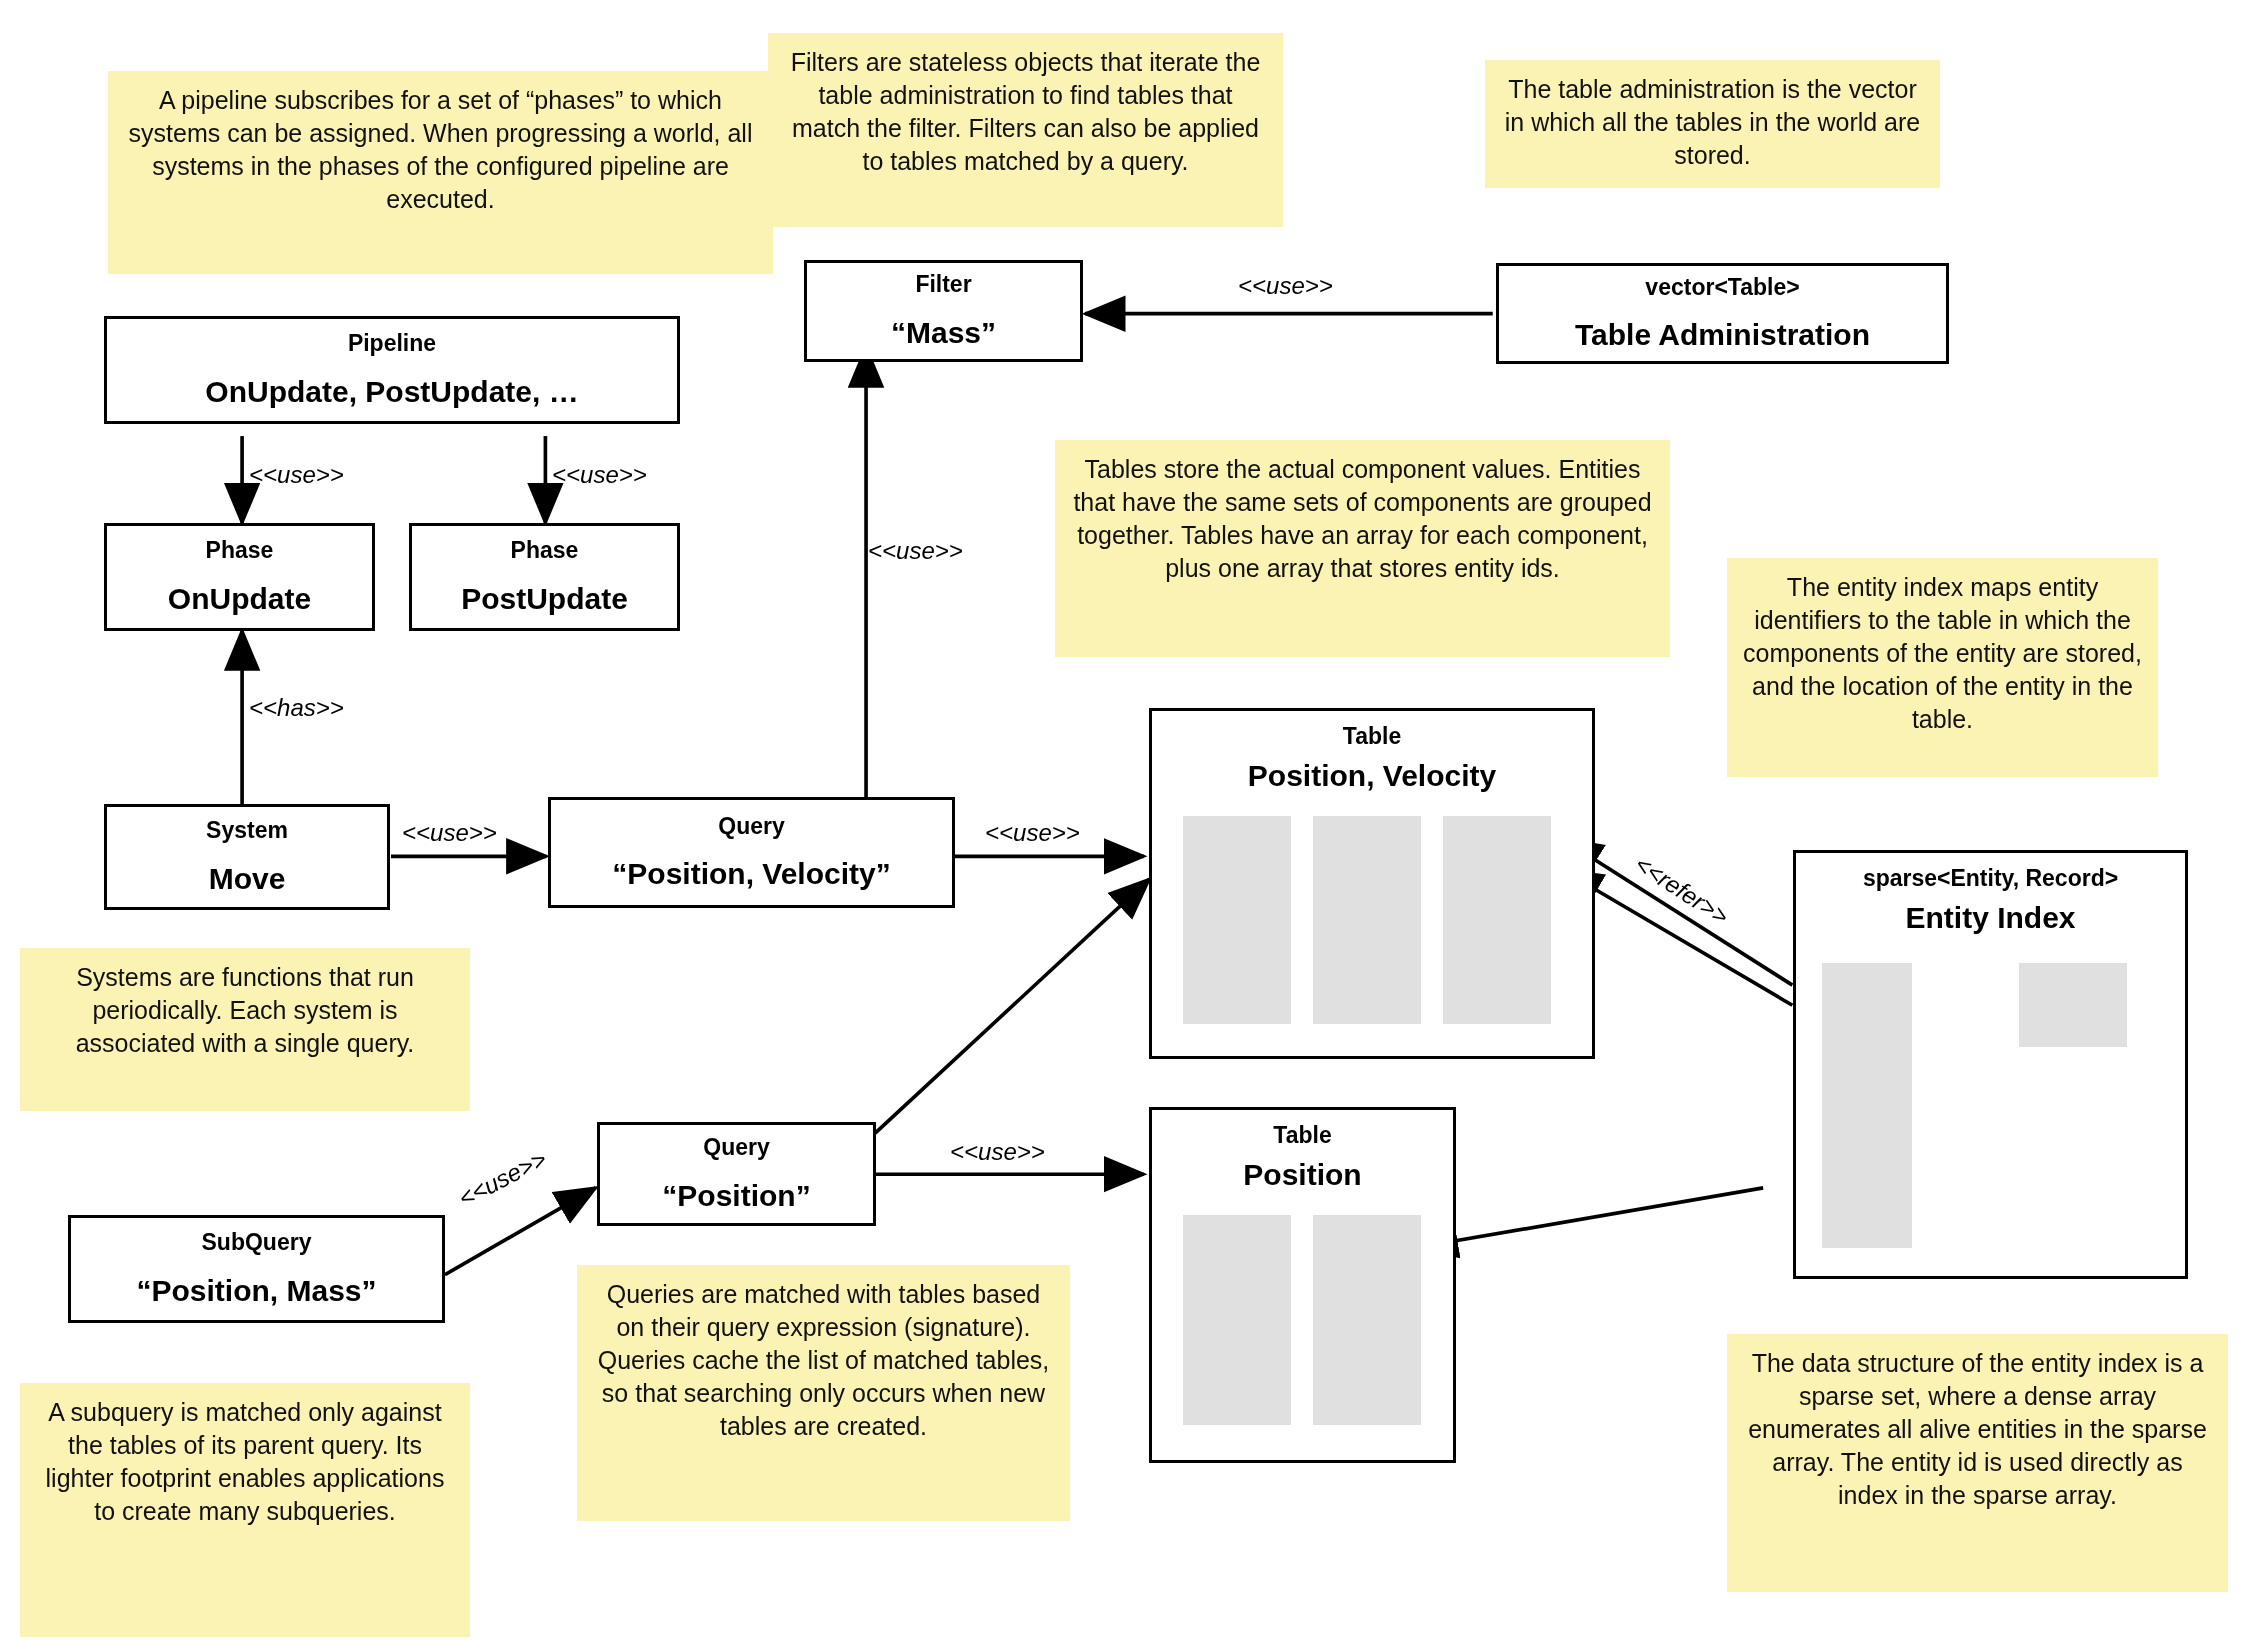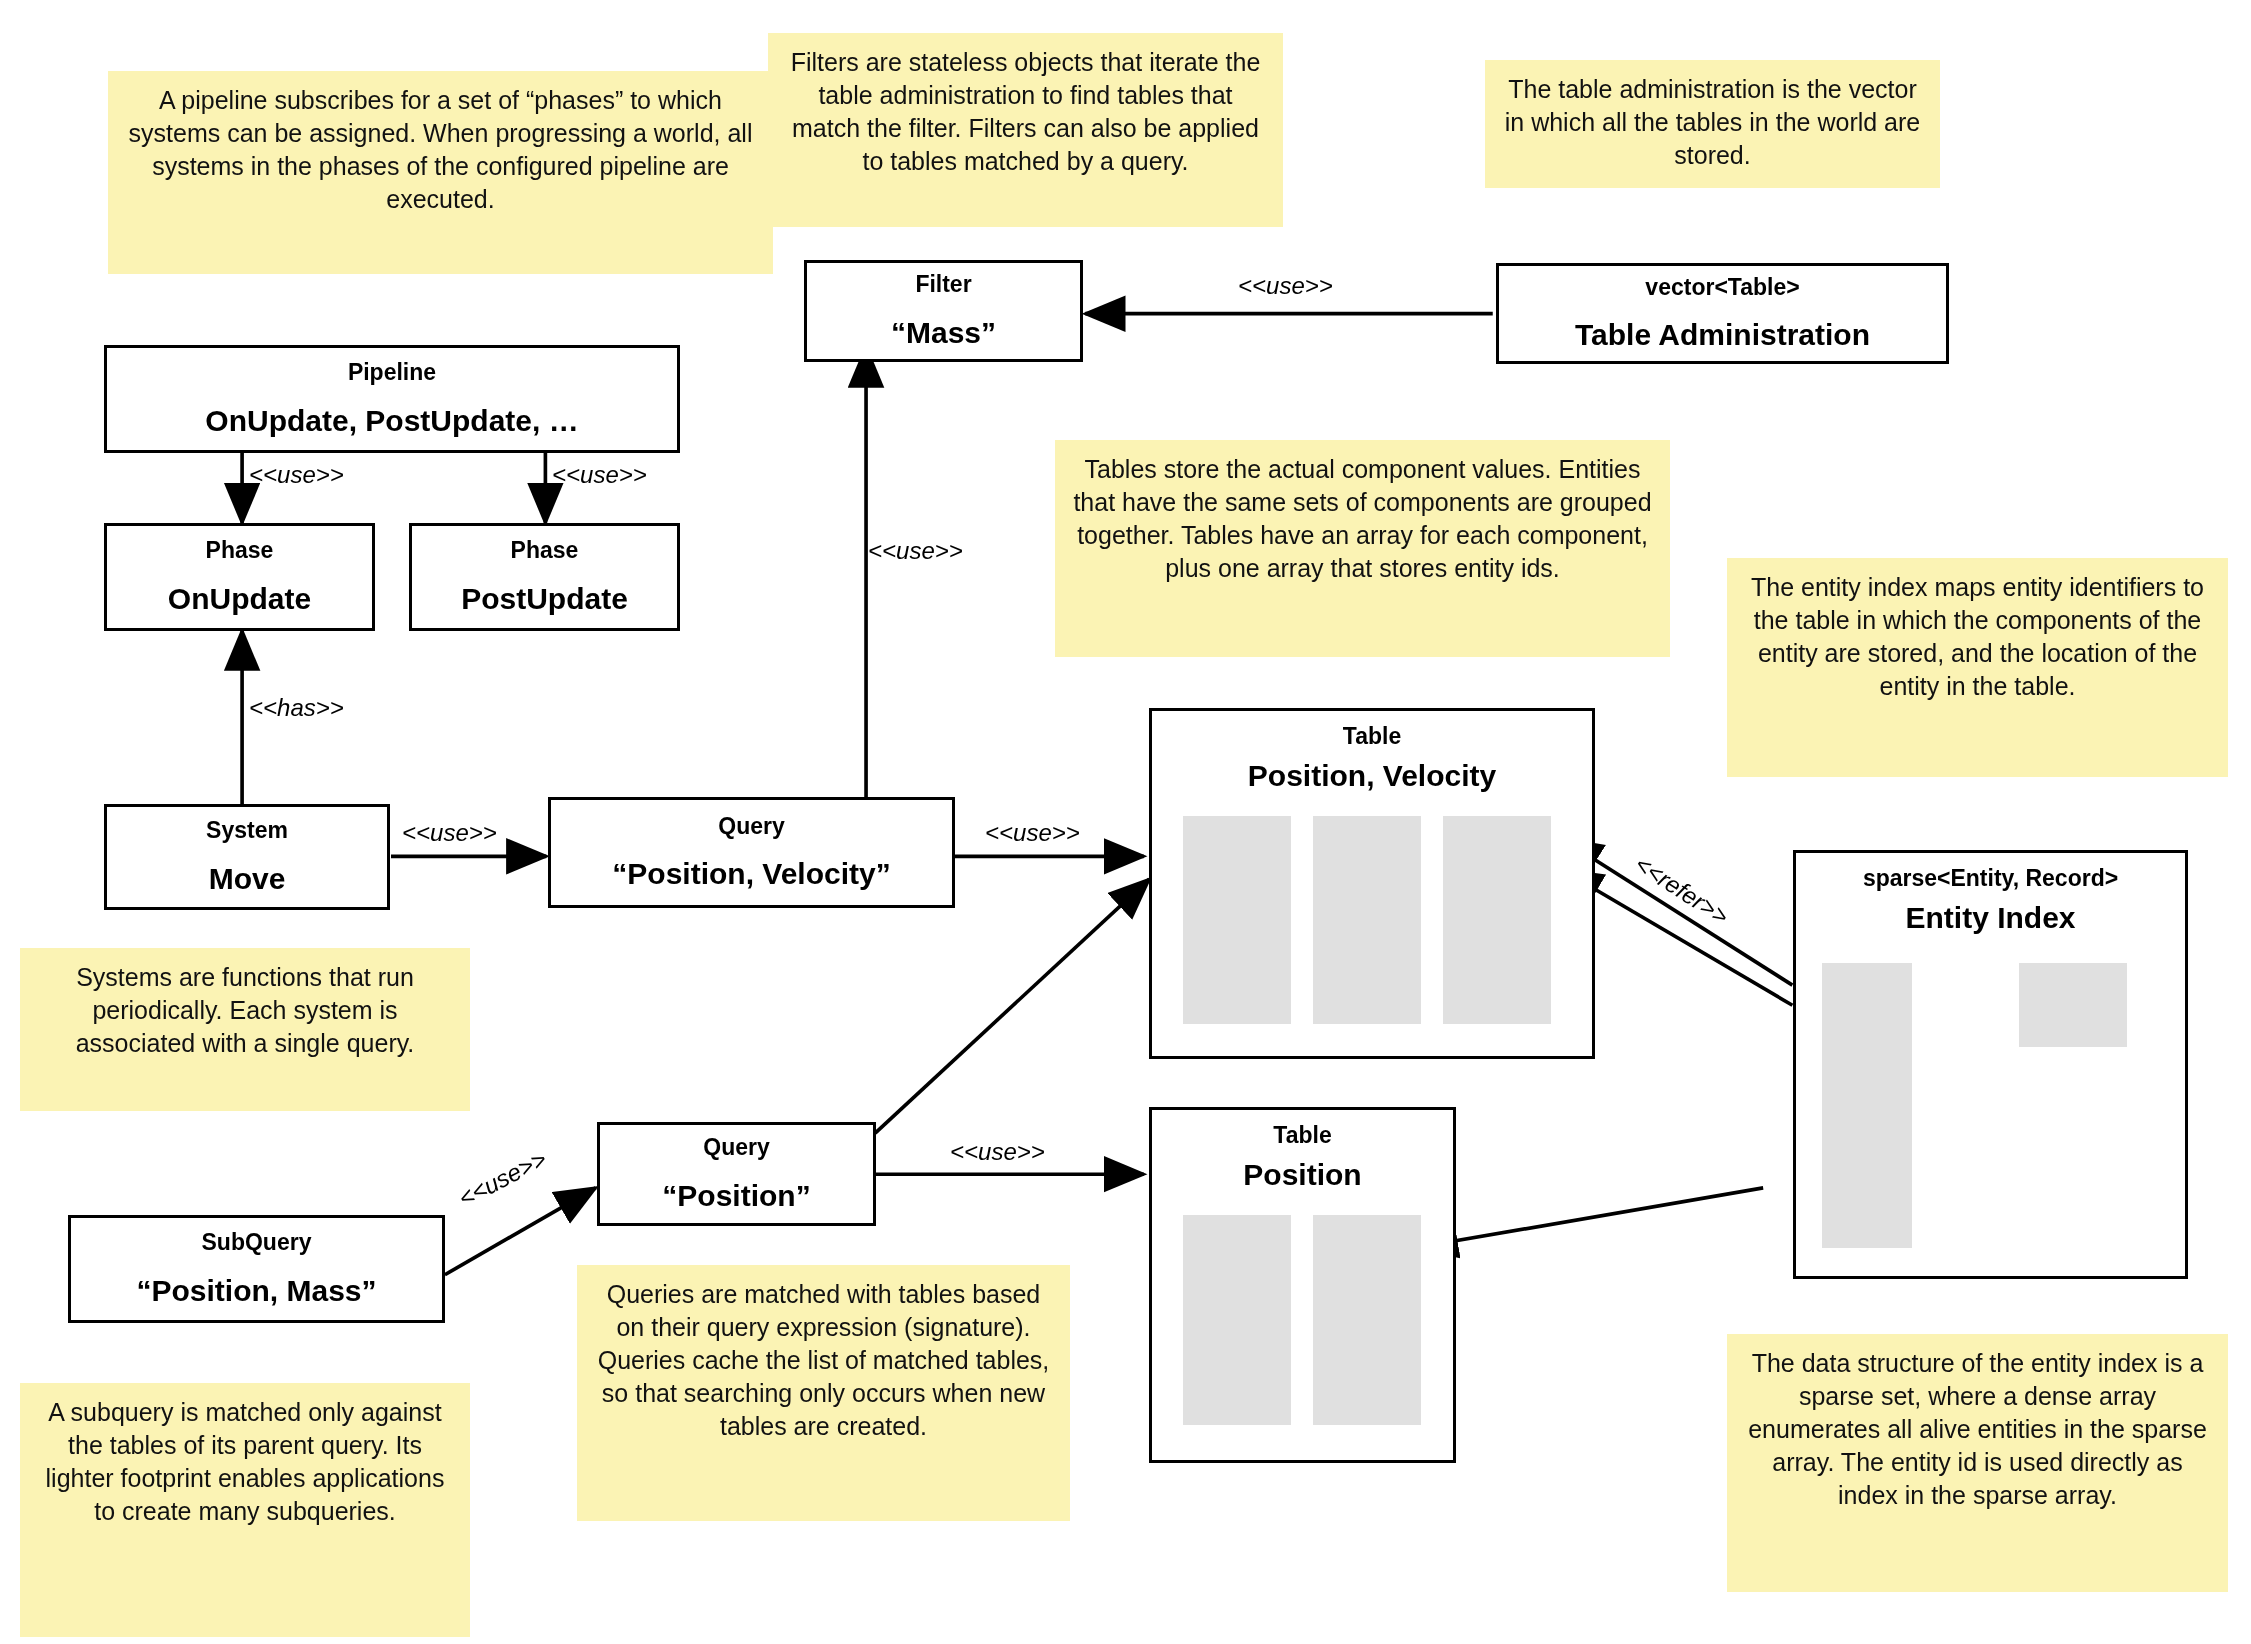--- a/index.html
+++ b/index.html
@@ -135,41 +135,41 @@
   </svg>
 
   <div class="note" style="left:108px; top:71px; width:665px; height:203px;">A pipeline subscribes for a set of “phases” to which systems can be assigned. When progressing a world, all systems in the phases of the configured pipeline are executed.</div>
 
   <div class="note" style="left:768px; top:33px; width:515px; height:194px;">Filters are stateless objects that iterate the table administration to find tables that match the filter. Filters can also be applied to tables matched by a query.</div>
 
   <div class="note" style="left:1485px; top:60px; width:455px; height:128px;">The table administration is the vector in which all the tables in the world are stored.</div>
 
   <div class="note" style="left:1055px; top:440px; width:615px; height:217px;">Tables store the actual component values. Entities that have the same sets of components are grouped together. Tables have an array for each component, plus one array that stores entity ids.</div>
 
-  <div class="note" style="left:1727px; top:558px; width:501px; height:219px;">The entity index maps entity identifiers to the table in which the components of the entity are stored, and the location of the entity in the table.</div>
+  <div class="note" style="left:1727px; top:558px; width:431px; height:219px;">The entity index maps entity identifiers to the table in which the components of the entity are stored, and the location of the entity in the table.</div>
 
   <div class="note" style="left:20px; top:948px; width:450px; height:163px;">Systems are functions that run periodically. Each system is associated with a single query.</div>
 
   <div class="note" style="left:577px; top:1265px; width:493px; height:256px;">Queries are matched with tables based on their query expression (signature). Queries cache the list of matched tables, so that searching only occurs when new tables are created.</div>
 
   <div class="note" style="left:20px; top:1383px; width:450px; height:254px;">A subquery is matched only against the tables of its parent query. Its lighter footprint enables applications to create many subqueries.</div>
 
   <div class="note" style="left:1727px; top:1334px; width:501px; height:258px;">The data structure of the entity index is a sparse set, where a dense array enumerates all alive entities in the sparse array. The entity id is used directly as index in the sparse array.</div>
 
   <div class="box" style="left:804px; top:260px; width:279px; height:102px;">
     <span class="small">Filter</span>
     <span class="big">“Mass”</span>
   </div>
 
   <div class="box" style="left:1496px; top:263px; width:453px; height:101px;">
     <span class="small">vector&lt;Table&gt;</span>
     <span class="big">Table Administration</span>
   </div>
 
-  <div class="box" style="left:104px; top:345px; width:576px; height:108px;">
+  <div class="box" style="left:104px; top:316px; width:576px; height:108px;">
     <span class="small">Pipeline</span>
     <span class="big">OnUpdate, PostUpdate, …</span>
   </div>
 
   <div class="box" style="left:104px; top:523px; width:271px; height:108px;">
     <span class="small">Phase</span>
     <span class="big">OnUpdate</span>
   </div>
 
   <div class="box" style="left:409px; top:523px; width:271px; height:108px;">

